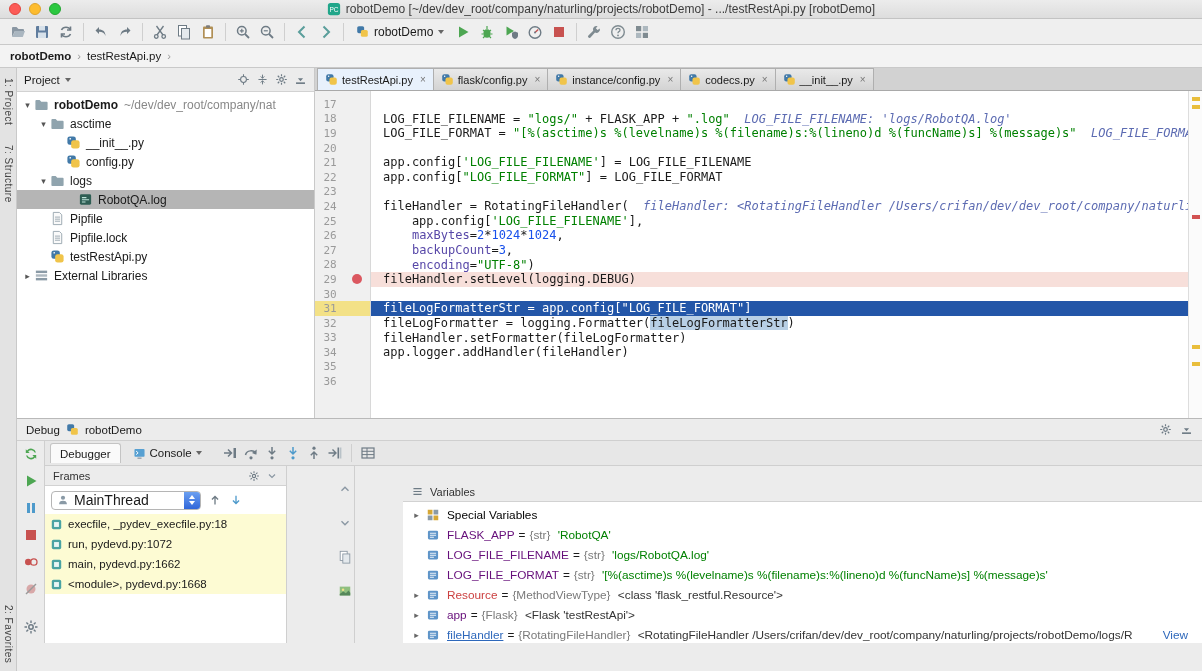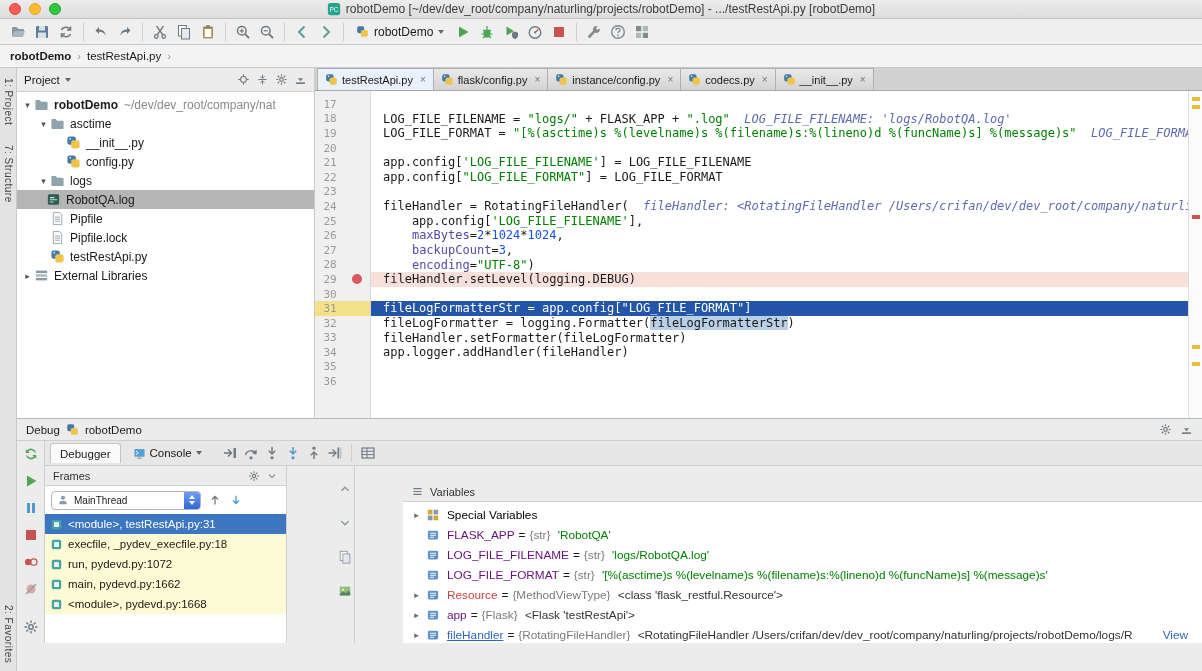--- a/index.html
+++ b/index.html
@@ -78,21 +78,21 @@
   .dright{flex:1;display:flex;flex-direction:column;min-width:0;}
   .dtabs{height:25px;display:flex;align-items:center;background:#E7E7E7;border-bottom:1px solid #CFCFCF;padding-left:5px;gap:3px;flex:none;}
   .dtab{height:20px;display:flex;align-items:center;gap:4px;padding:0 9px;font-size:11.5px;border-radius:3px 3px 0 0;}
   .dtab.active{background:#FAFAFA;border:1px solid #C4C4C4;border-bottom:none;}
   .dstep{display:flex;align-items:center;gap:5px;margin-left:8px;}
   .dcontent{flex:1;display:flex;min-height:0;gap:48px;}
   .frames{width:242px;background:#FFF;border-right:1px solid #CFCFCF;display:flex;flex-direction:column;flex:none;}
   .fheader,.vheader{height:20px;background:#ECECEC;border-bottom:1px solid #D2D2D2;display:flex;align-items:center;padding:0 8px;font-size:11px;color:#333;gap:6px;flex:none;}
   .fheader .right{margin-left:auto;display:flex;gap:6px;}
   .threadrow{height:28px;display:flex;align-items:center;padding:0 6px;gap:7px;background:#FFF;flex:none;}
-  .select{height:19px;width:150px;border:1px solid #B5B5B5;border-radius:4px;background:#FFF;display:flex;align-items:center;padding-left:5px;gap:5px;font-size:10px;overflow:hidden;}
+  .select{height:19px;width:150px;border:1px solid #B5B5B5;border-radius:4px;background:#FFF;display:flex;align-items:center;padding-left:5px;gap:5px;font-size:14px;overflow:hidden;}
   .stepper{margin-left:auto;width:16px;height:19px;background:linear-gradient(#6FA3F2,#2D63D8);display:flex;flex-direction:column;align-items:center;justify-content:center;gap:2px;flex:none;}
   .stepper i{width:0;height:0;border-left:3px solid transparent;border-right:3px solid transparent;display:block;}
   .stepper .up{border-bottom:4px solid #FFF;}
   .stepper .dn{border-top:4px solid #FFF;}
   .flist{flex:1;overflow:hidden;}
   .frow{height:20px;display:flex;align-items:center;gap:5px;padding:0 5px;font-size:11.5px;white-space:nowrap;overflow:hidden;}
   .frow.sel{background:#3C76C0;color:#FFF;}
   .frow.lib{background:#FDFBD3;}
   .midstrip{width:20px;background:#ECECEC;border-right:1px solid #CFCFCF;display:flex;flex-direction:column;align-items:center;padding-top:16px;gap:20px;flex:none;}
   .vars{flex:1;background:#FFF;display:flex;flex-direction:column;min-width:0;margin-top:16px;}
@@ -414,21 +414,21 @@
               </div>
               <div class="trow" style="padding-left: 20px;">
                 <span class="tarrow">▾</span>
                 <span class="ticon"><span class="ic">
                     <svg width="15" height="15" viewBox="0 0 16 16">
                       <path d="M1.5 13 V4.2 Q1.5 3.2 2.5 3.2 H6 L7.8 5 H13.5 Q14.5 5 14.5 6 V13 Q14.5 13.8 13.5 13.8 H2.5 Q1.5 13.8 1.5 13 Z" fill="#90A4AE"></path>
                     </svg>
                   </span></span>
                 <span class="tlabel">logs</span>
               </div>
-              <div class="trow sel" style="padding-left: 16px;">
+              <div class="trow sel" style="padding-left: 48px;">
                 <span class="tarrow"></span>
                 <span class="ticon"><span class="ic">
                     <svg width="15" height="15" viewBox="0 0 16 16">
                       <rect x="2" y="2.5" width="12" height="11" rx="1.5" fill="#2F5E54"></rect>
                       <path d="M4.2 6 H9 M4.2 8.3 H11.8 M4.2 10.6 H8" stroke="#BFE3D9" stroke-width="1.1"></path>
                     </svg>
                   </span></span>
                 <span class="tlabel">RobotQA.log</span>
               </div>
               <div class="trow" style="padding-left: 20px;">
@@ -841,29 +841,20 @@
                     </span>
                     <span class="ic">
                       <span class="ic">
                         <svg width="14" height="14" viewBox="0 0 16 16">
                           <path d="M8 3 V12 M4.5 8.5 L8 12 L11.5 8.5" fill="none" stroke="#4E9ACB" stroke-width="1.5"></path>
                         </svg>
                       </span>
                     </span>
                   </div>
                 <div class="flist" id="flist">
-                    <div class="frow sel">
-                      <span class="ic">
-                        <svg width="13" height="13" viewBox="0 0 16 16">
-                          <rect x="2.2" y="2.2" width="11.6" height="11.6" rx="2" fill="#4AA3A3"></rect>
-                          <rect x="5" y="5" width="6" height="6" fill="#E8F5F5"></rect>
-                        </svg>
-                      </span>
-                      <span>&lt;module&gt;, testRestApi.py:31</span>
-                    </div>
                     <div class="frow lib">
                       <span class="ic">
                         <svg width="13" height="13" viewBox="0 0 16 16">
                           <rect x="2.2" y="2.2" width="11.6" height="11.6" rx="2" fill="#4AA3A3"></rect>
                           <rect x="5" y="5" width="6" height="6" fill="#E8F5F5"></rect>
                         </svg>
                       </span>
                       <span>execfile, _pydev_execfile.py:18</span>
                     </div>
                     <div class="frow lib">

